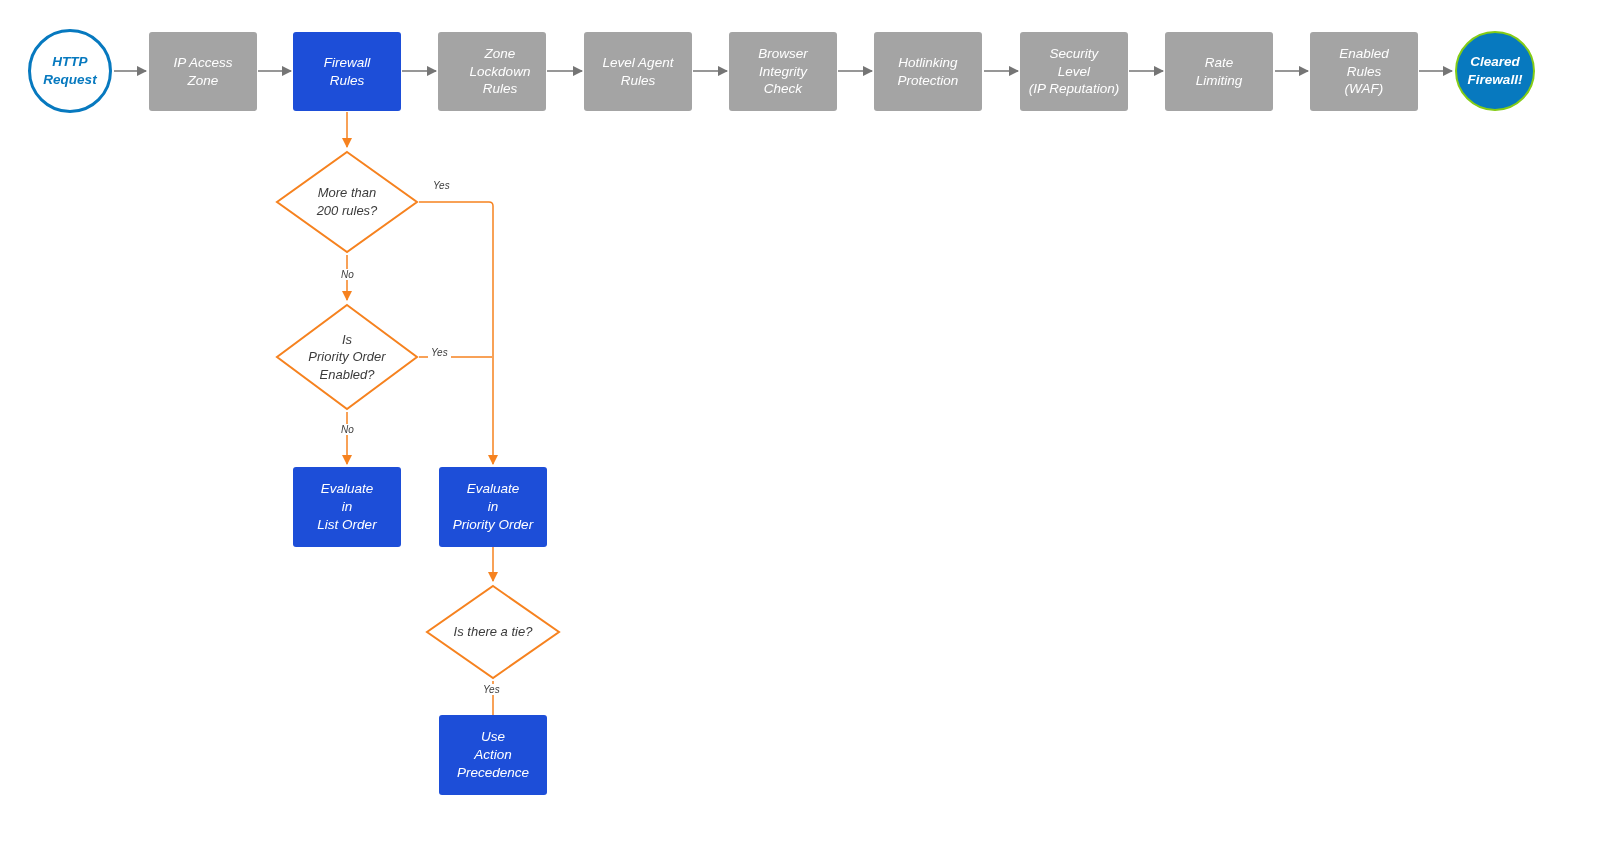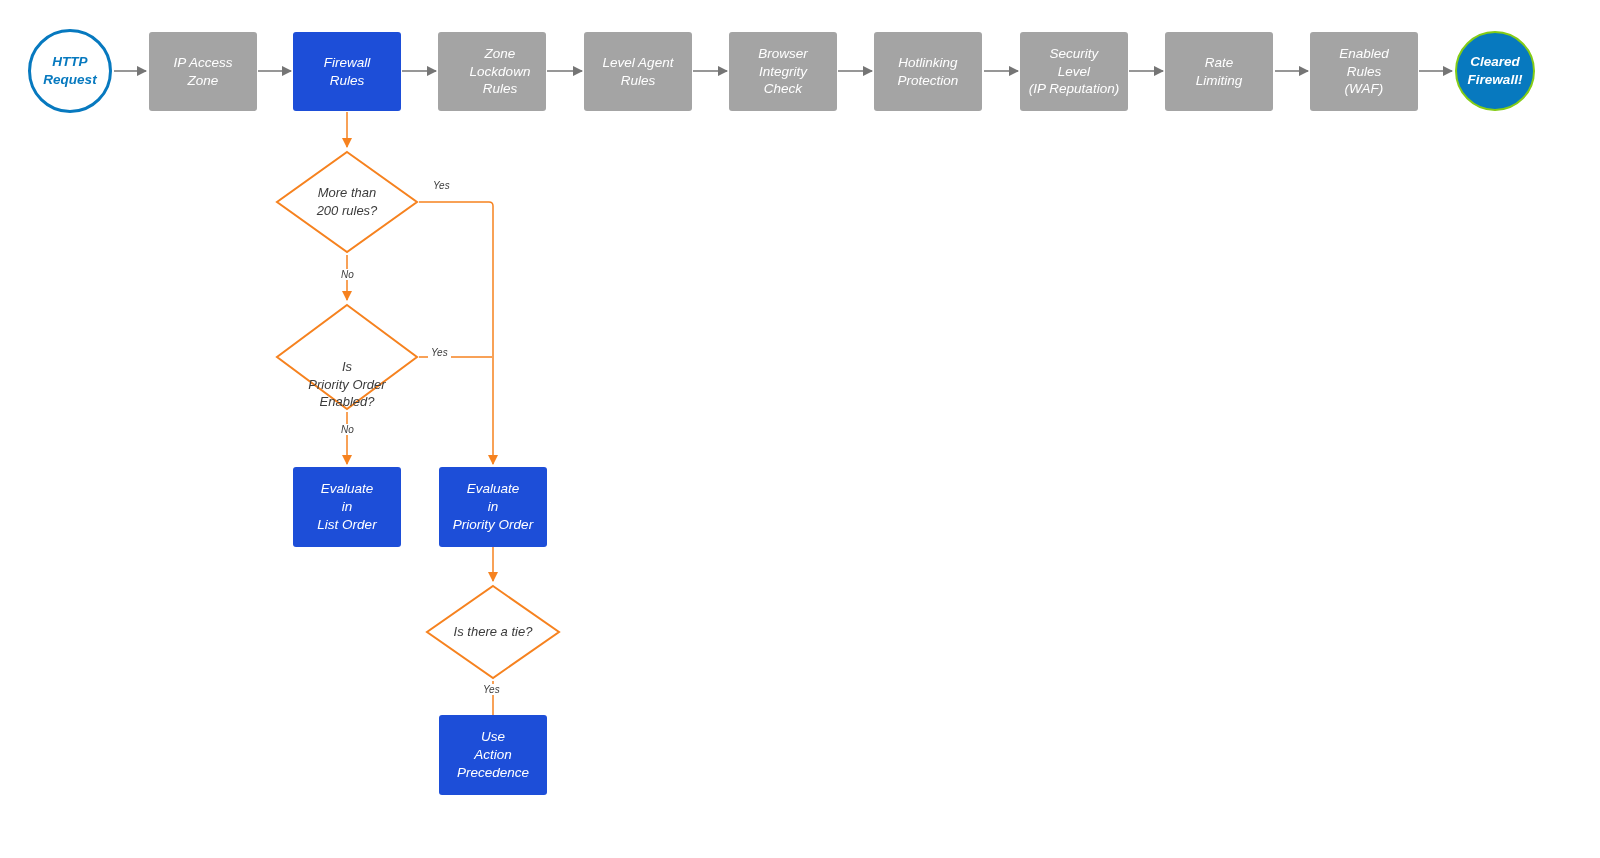--- a/index.html
+++ b/index.html
@@ -188,21 +188,21 @@
   </div>
 
   <div class="node diamond" style="left:275px; top:150px; width:144px; height:104px;">
     <svg width="144" height="104" viewBox="0 0 144 104">
       <polygon points="72,2 142,52 72,102 2,52" fill="#ffffff" stroke="#f6821f" stroke-width="2"></polygon>
     </svg>
     <span class="lbl">More than
 200 rules?</span>
   </div>
 
-  <div class="node diamond" style="left:275px; top:303px; width:144px; height:108px;align-items:flex-end;">
+  <div class="node diamond" style="left:275px; top:303px; width:144px; height:108px;">
     <svg width="144" height="108" viewBox="0 0 144 108">
       <polygon points="72,2 142,54 72,106 2,54" fill="#ffffff" stroke="#f6821f" stroke-width="2"></polygon>
     </svg>
     <span class="lbl">Is
 Priority Order
 Enabled?</span>
   </div>
 
   <div class="node diamond" style="left:425px; top:584px; width:136px; height:96px;">
     <svg width="136" height="96" viewBox="0 0 136 96">

